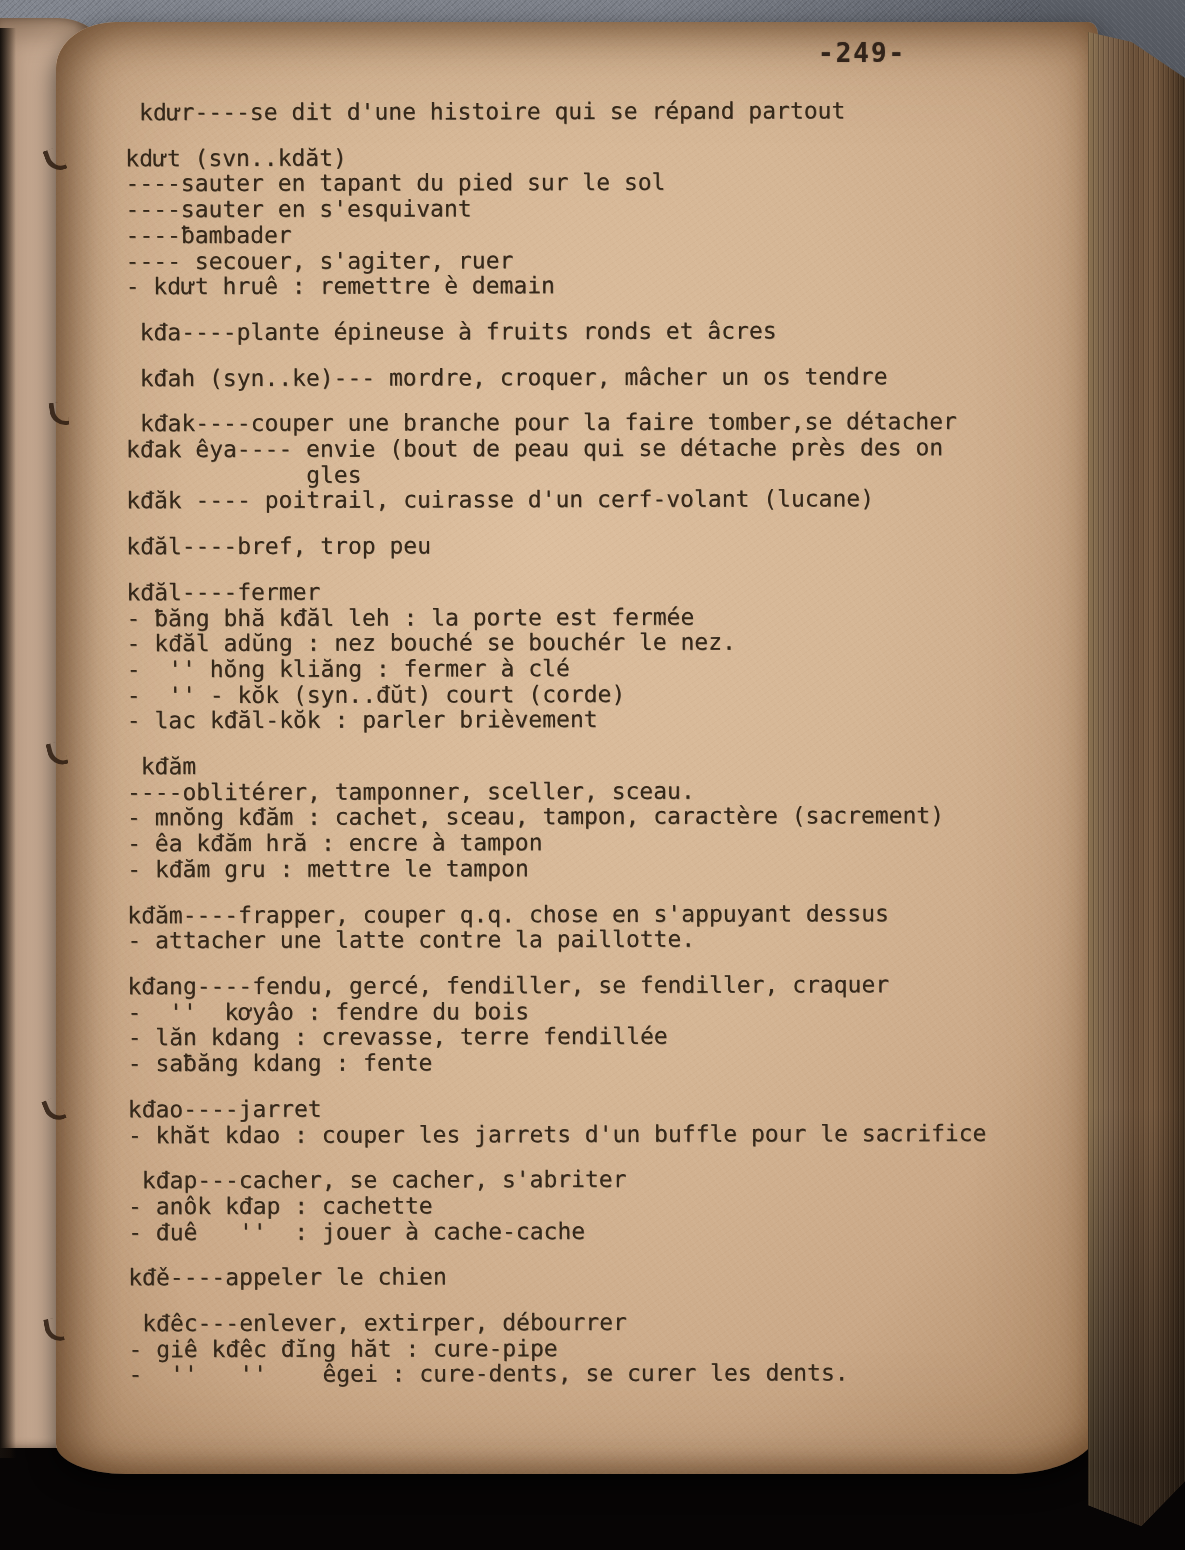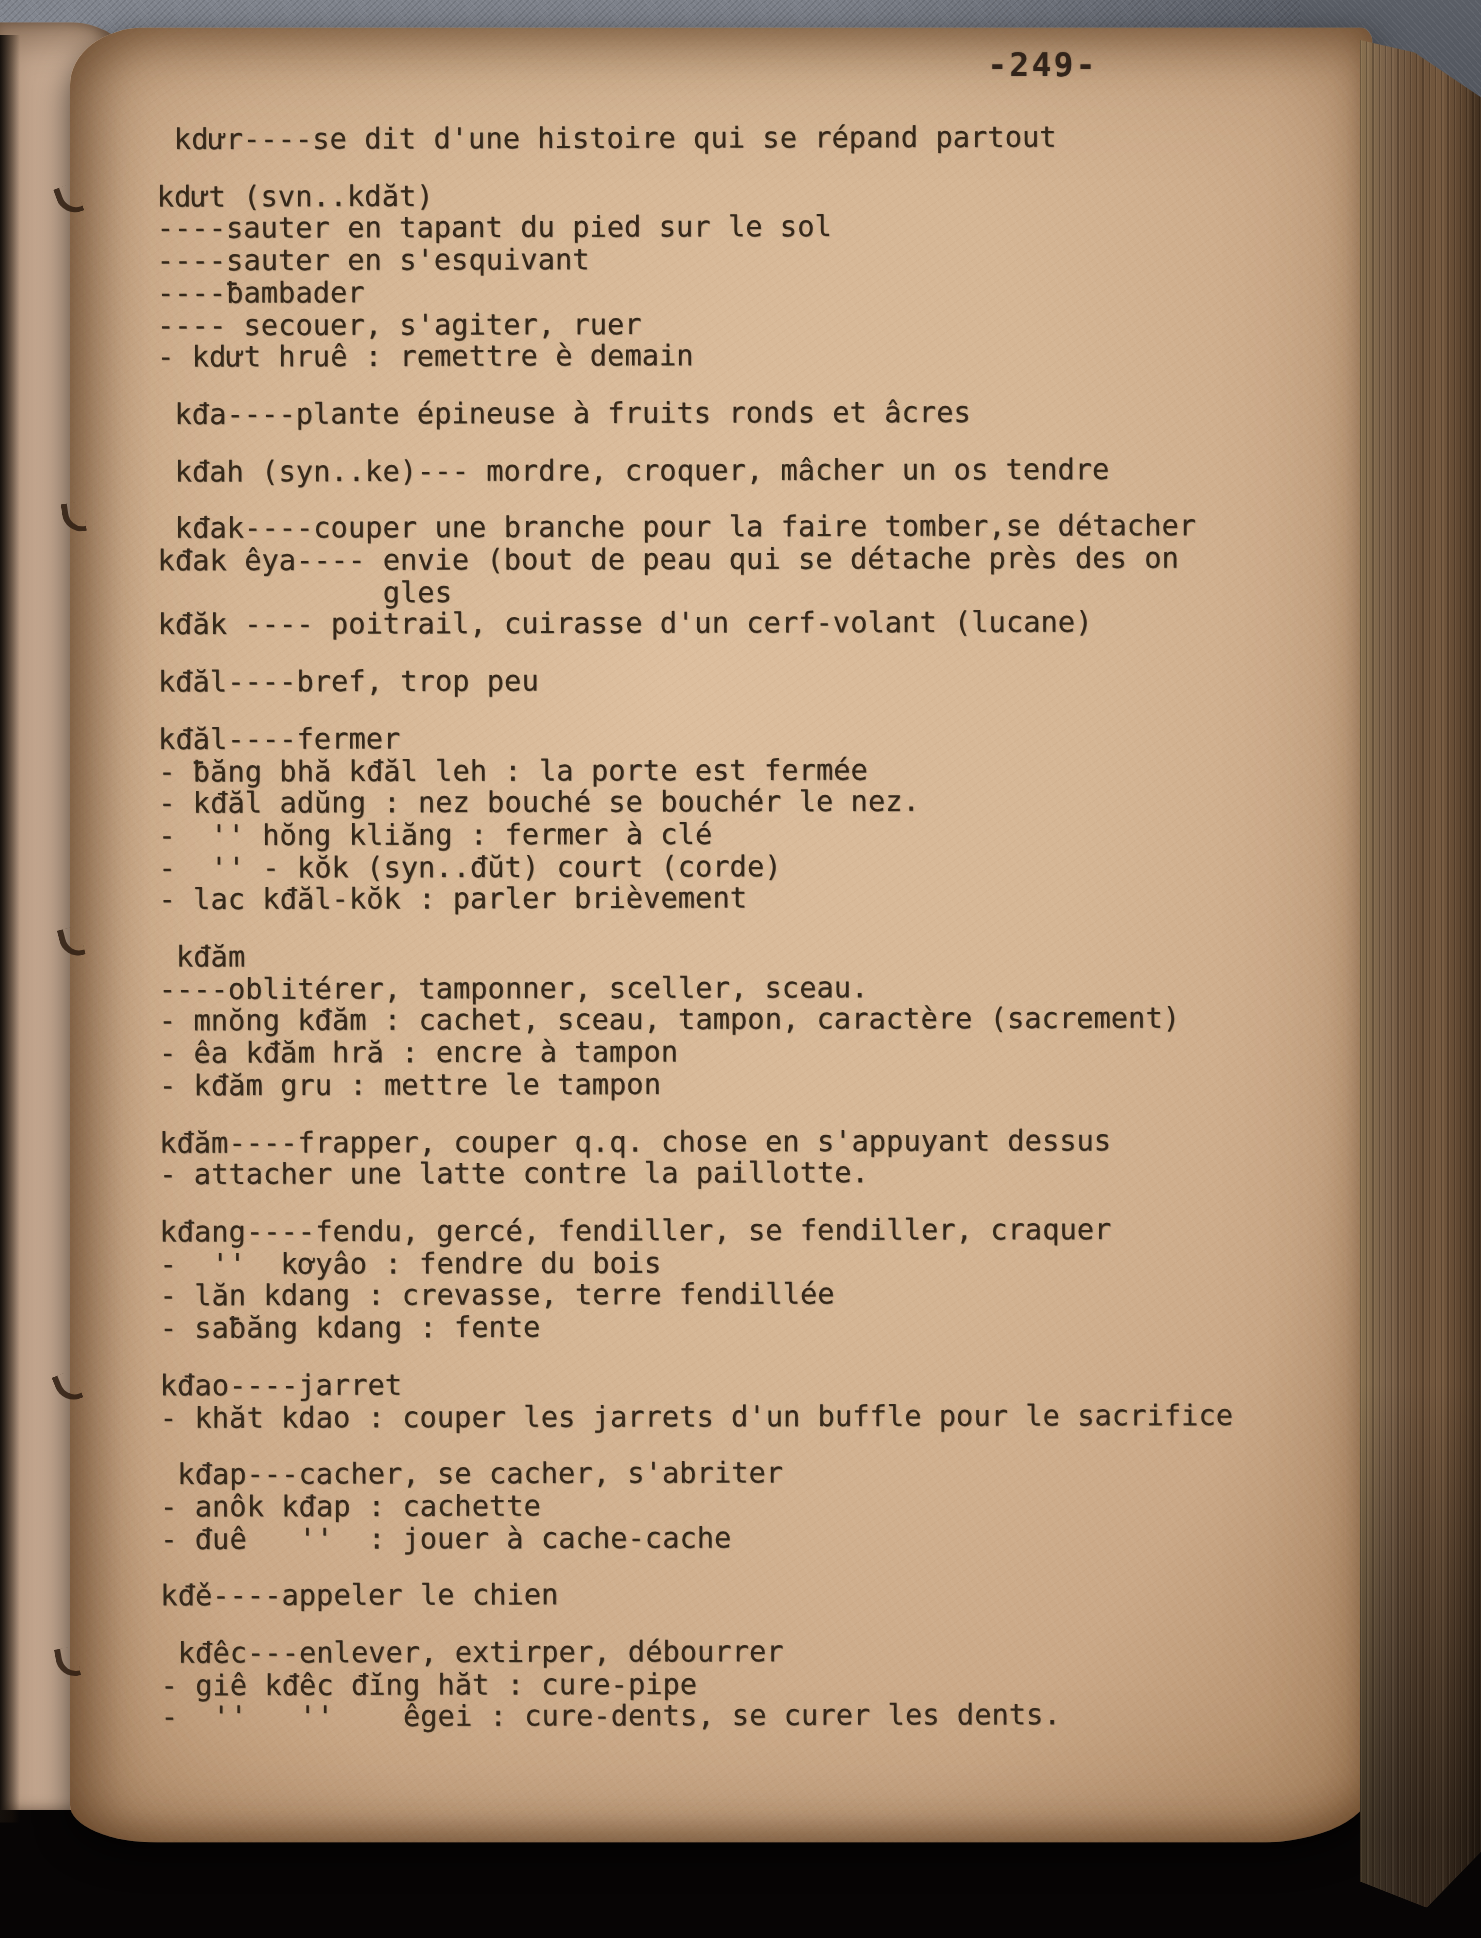--- a/index.html
+++ b/index.html
@@ -59,21 +59,21 @@
   .fore-edge{
     position:absolute;left:1088px;top:26px;width:97px;height:1500px;
     background:
       repeating-linear-gradient(90deg, rgba(20,10,4,0.25) 0 1px, rgba(255,230,200,0.06) 1px 2px, transparent 2px 5px),
       linear-gradient(180deg, rgba(0,0,0,0) 72%, rgba(0,0,0,0.55) 96%),
       linear-gradient(90deg,#88704f 0%, #7b624a 22%, #6a5038 48%, #75593f 66%, #5d452f 84%, #3f2e1e 100%);
     clip-path:polygon(0 6px, 45% 16px, 100% 52px, 100% 97%, 55% 100%, 0 98.6%);
   }
   
   .page-number{
-    position:absolute;left:790px;top:38px;
+    position:absolute;left:818px;top:38px;
     font-size:26px;font-weight:bold;letter-spacing:2px;
     color:#32241746;color:#32241a;
     text-shadow:0 0 1px rgba(50,36,26,0.6);
   }
   
   .text-col{
     position:absolute;left:113px;top:99px;width:980px;
     font-size:23px;line-height:25.7px;
     color:#35281a;
     text-shadow:0.4px 0.4px 0.6px rgba(53,40,26,0.55);

